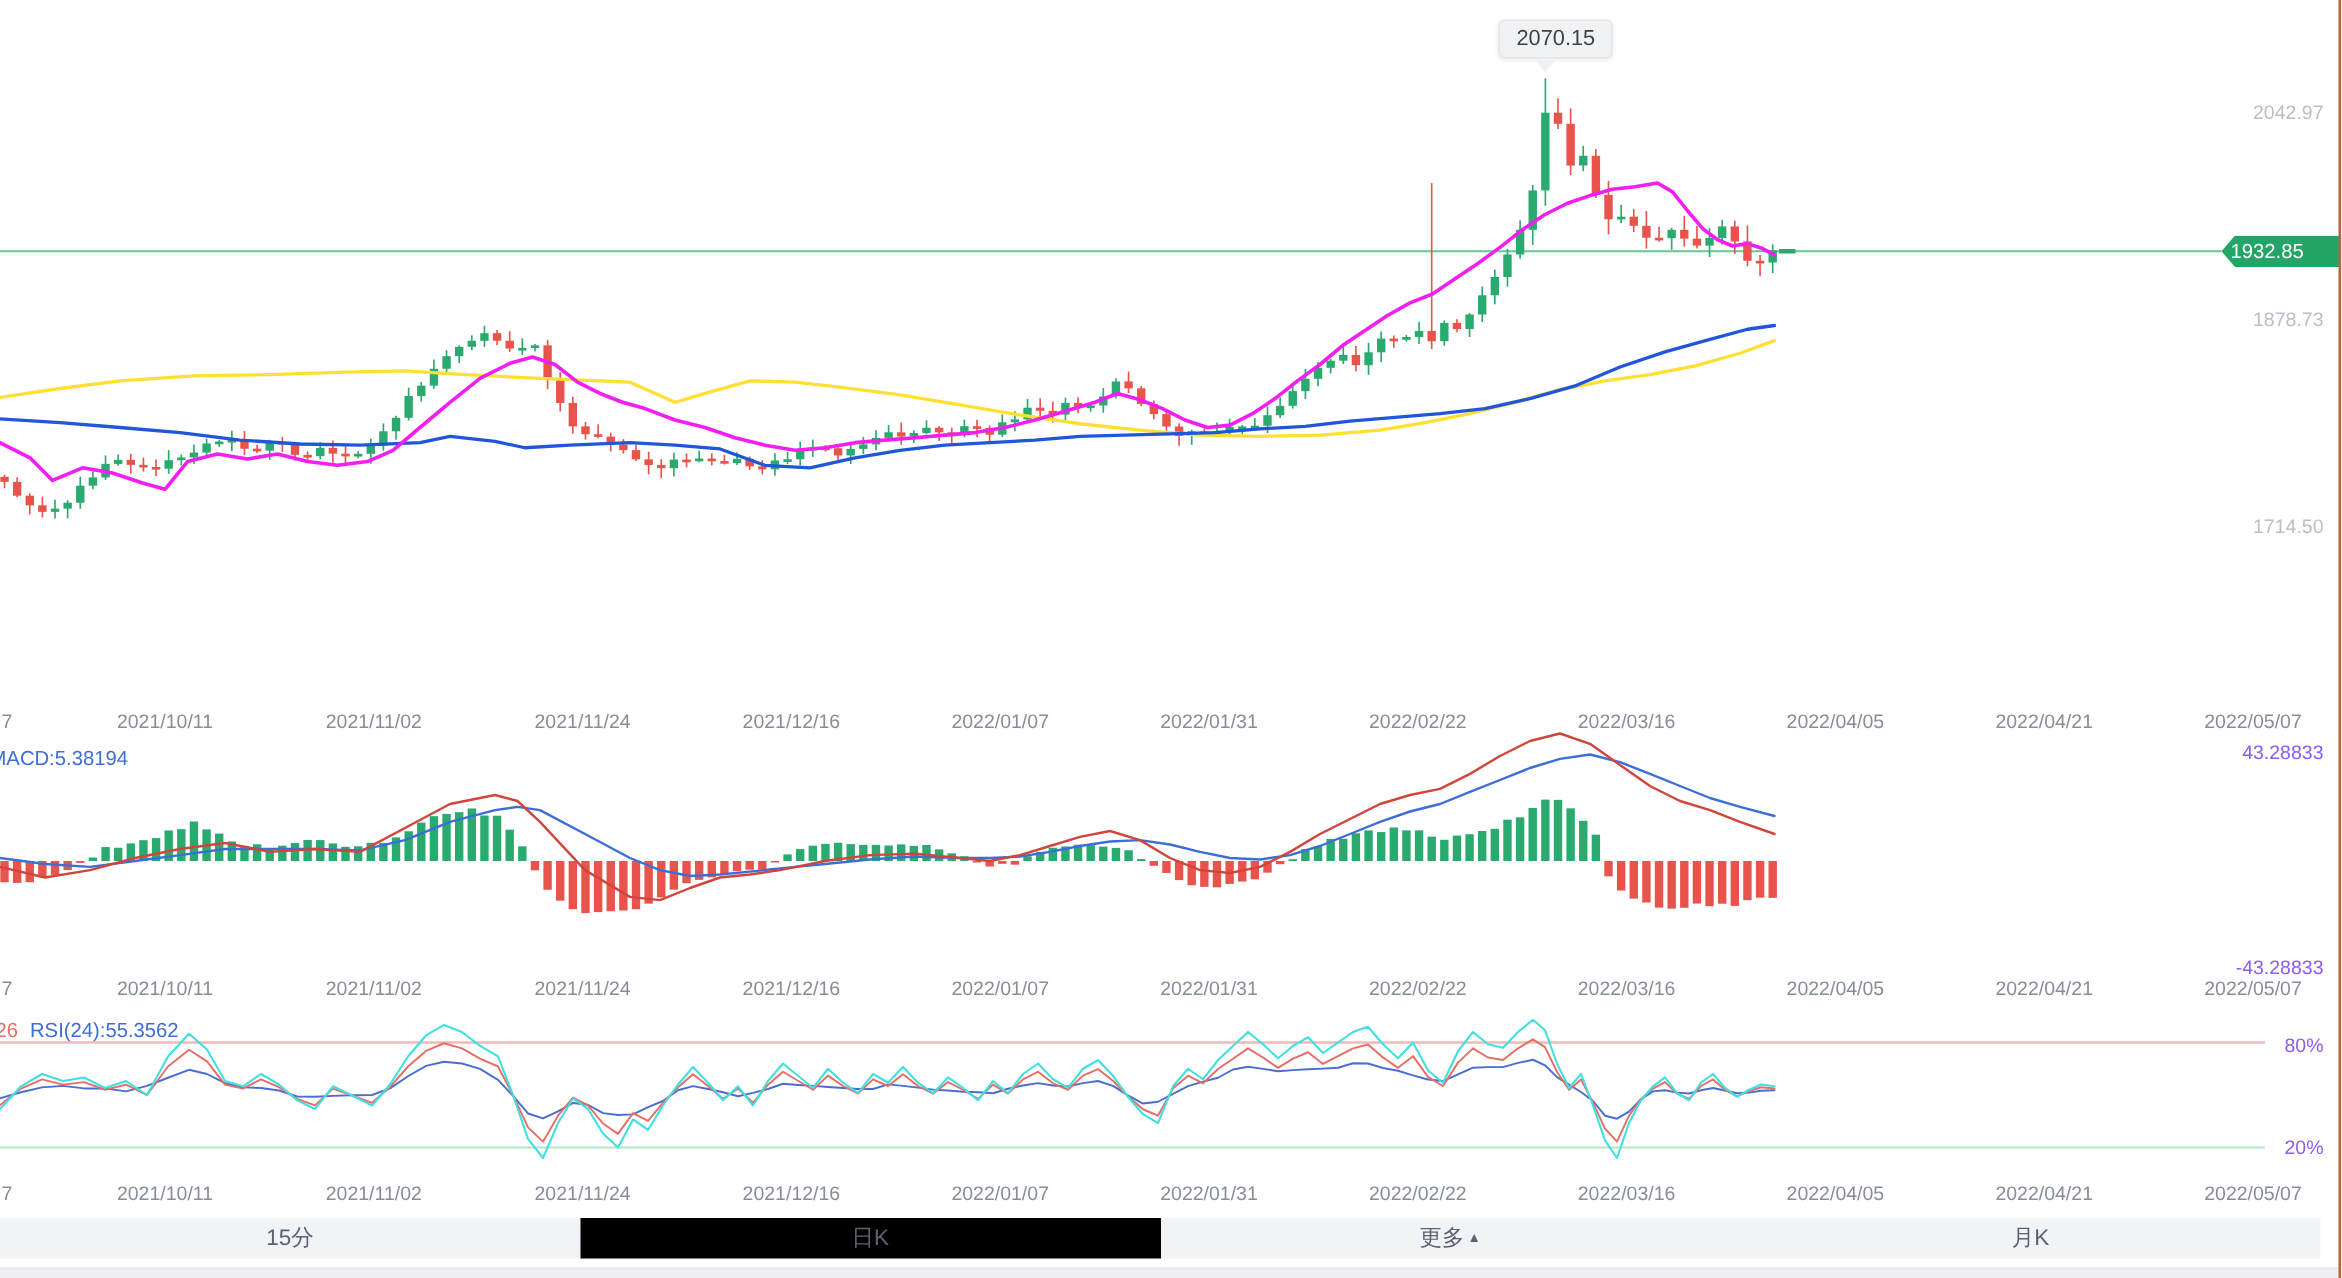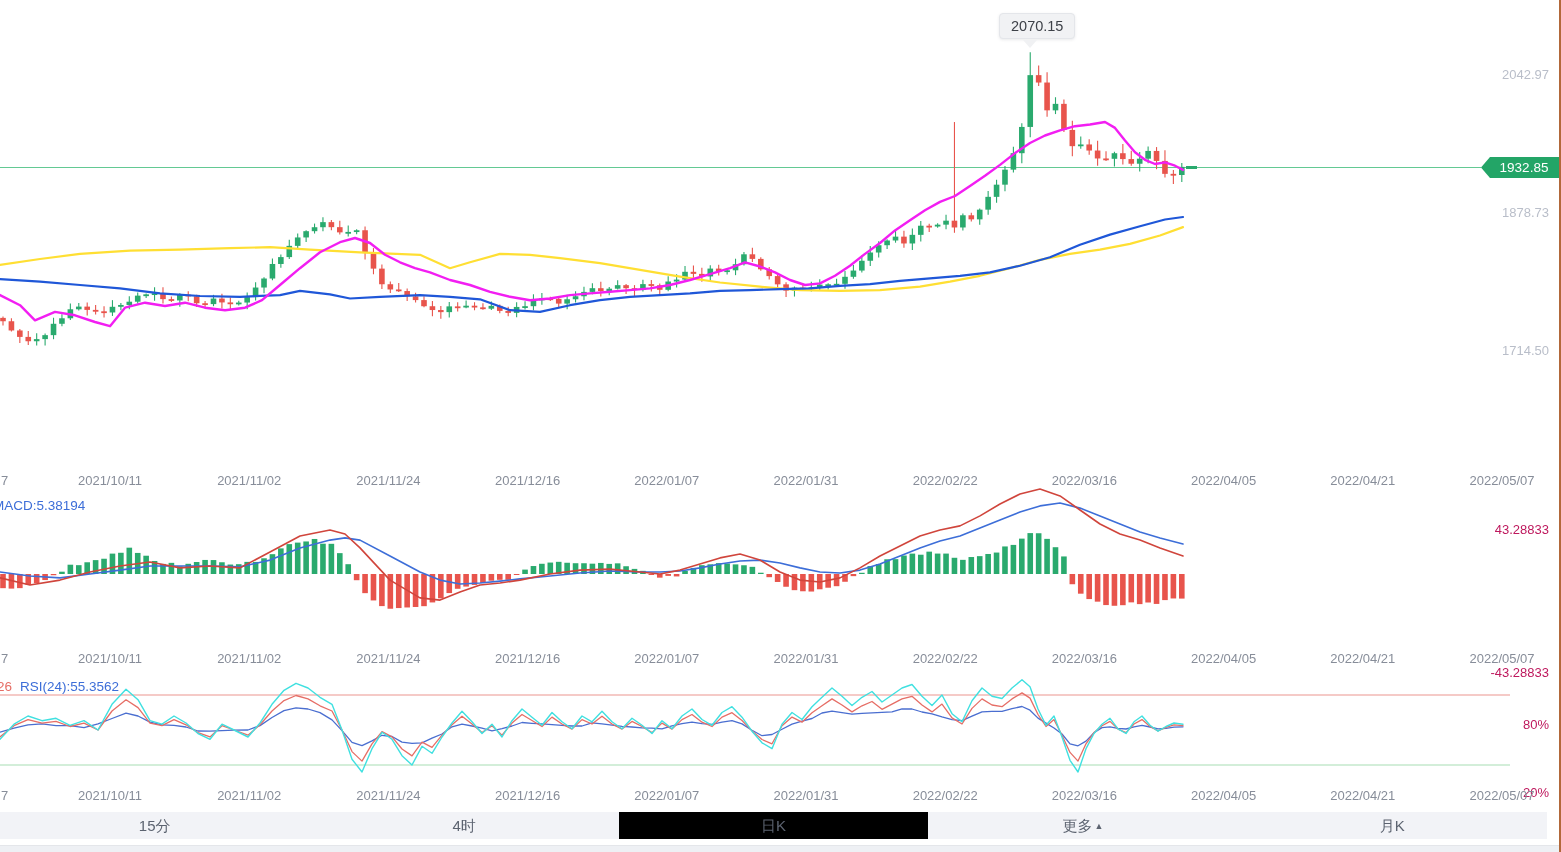--- a/index.html
+++ b/index.html
@@ -1,29 +1,29 @@
 <!DOCTYPE html>
 <html><head>
 <meta charset="utf-8">
 <style>
   html,body{margin:0;padding:0;background:#fff;}
   #screen{position:relative;width:1561px;height:852px;overflow:hidden;background:#ffffff;
           font-family:"Liberation Sans",sans-serif;}
   #chart-svg{position:absolute;left:0;top:0;}
   .axis-price{position:absolute;right:12px;color:#b9bec9;font-size:13px;white-space:nowrap;}
-  .axis-gray{position:absolute;right:12px;color:#be185d;font-size:13px;white-space:nowrap;margin-top:28px;}
+  .axis-gray{position:absolute;right:12px;color:#8b5cf6;font-size:13px;white-space:nowrap;}
   .date-label{position:absolute;color:#878d99;font-size:13px;white-space:nowrap;}
   .tooltip{position:absolute;left:999px;top:13px;background:#f1f2f4;border:1px solid #e4e6ea;
            border-radius:4px;padding:4px 11px;font-size:14.5px;color:#3d4148;
            box-shadow:0 1px 3px rgba(40,50,60,.10);text-align:center;}
   .tooltip-pointer{position:absolute;left:1023px;top:40px;width:0;height:0;
            border-left:7px solid transparent;border-right:7px solid transparent;
            border-top:8px solid #f0f1f3;}
   .price-tag{position:absolute;left:1481px;top:157px;width:80px;height:21px;line-height:21px;
-           background:#23a567;color:#ffffff;font-size:13.5px;text-align:center;padding-left:6px;
+           background:#23a567;color:#ffffff;font-size:13.5px;text-align:left;padding-left:6px;
            box-sizing:border-box;clip-path:polygon(0 50%,9px 0,100% 0,100% 100%,9px 100%);}
   .macd-label{position:absolute;left:-7px;top:498px;color:#3d6ed8;font-size:13.5px;}
   .rsi-partial{position:absolute;left:-3px;top:679px;color:#e66e66;font-size:13.5px;}
   .rsi-label{position:absolute;left:20px;top:679px;color:#3d6ed8;font-size:13.5px;}
   .tabbar{position:absolute;left:0;top:812px;width:1547px;height:27px;background:#f2f3f7;display:flex;}
   .tab{flex:1;text-align:center;line-height:27px;font-size:15px;color:#5c6370;cursor:pointer;}
   .tab.active{background:#000000;}
   .tab-arrow{font-size:9px;margin-left:2px;vertical-align:2px;}
   .bottom-strip{position:absolute;left:0;top:845px;width:1561px;height:7px;background:#eef0f4;
            border-top:1px solid #e4e6ea;}
@@ -526,20 +526,19 @@
       <div class="date-label" style="top: 788px; left: 806px; transform: translateX(-50%);">2022/01/31</div>
       <div class="date-label" style="top: 788px; left: 945.2px; transform: translateX(-50%);">2022/02/22</div>
       <div class="date-label" style="top: 788px; left: 1084.4px; transform: translateX(-50%);">2022/03/16</div>
       <div class="date-label" style="top: 788px; left: 1223.6px; transform: translateX(-50%);">2022/04/05</div>
       <div class="date-label" style="top: 788px; left: 1362.8px; transform: translateX(-50%);">2022/04/21</div>
       <div class="date-label" style="top: 788px; left: 1502px; transform: translateX(-50%);">2022/05/07</div>
     </div>
 
   <div class="tabbar" id="tabbar">
       <div class="tab"><span>15分</span></div>
-      <div class="tab"><span>4时</span></div>
       <div class="tab active"><span>日K</span></div>
       <div class="tab"><span>更多</span><span class="tab-arrow">▲</span></div>
       <div class="tab"><span>月K</span></div>
     </div>
   <div class="bottom-strip"></div>
   <div class="right-edge"></div>
 </div>
 
 </body></html>

